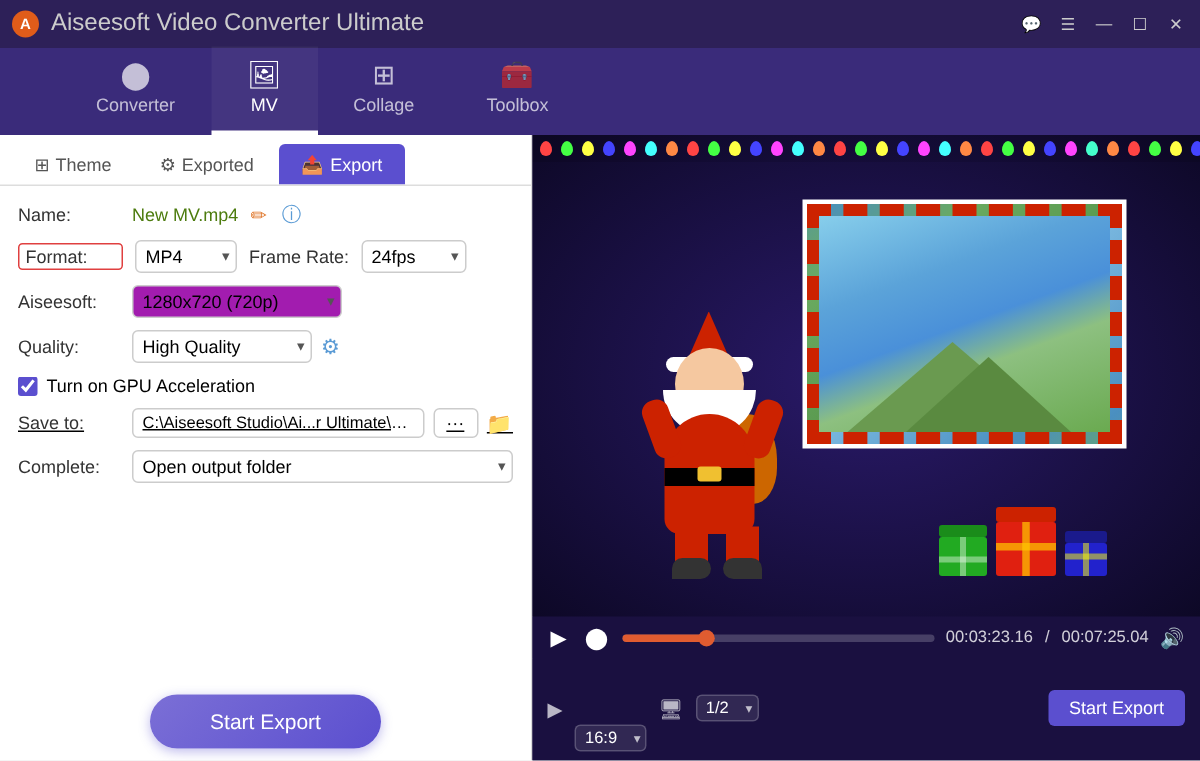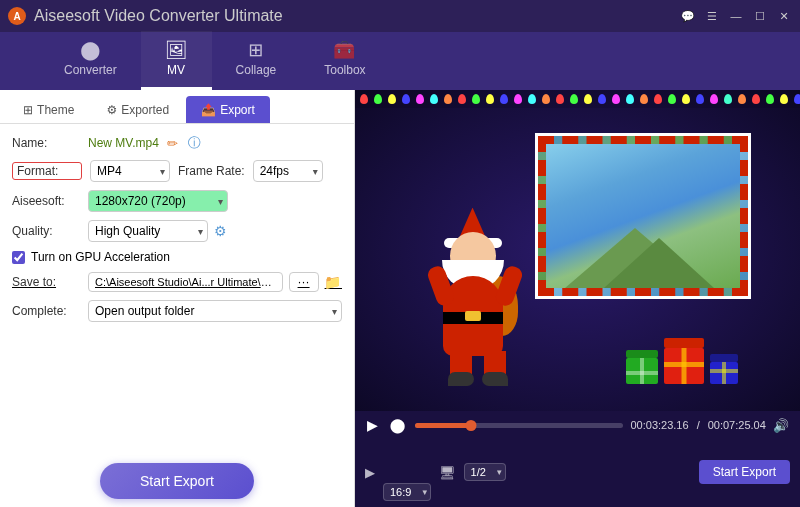--- a/index.html
+++ b/index.html
@@ -129,21 +129,21 @@
       position: relative; display: inline-flex; align-items: center;
     }
     .format-select-wrapper::after {
       content: '▾'; position: absolute; right: 5px;
       font-size: 10px; color: #555; pointer-events: none;
     }
     .format-select-wrapper select {
       padding: 3px 22px 3px 6px;
       border: 1px solid #ccc; border-radius: 4px;
       font-size: 12px; background: white; appearance: none; cursor: pointer;
-      width: 80px;
+      width: 68px;
     }
     .framerate-label { font-size: 12px; color: #333; }
     .framerate-select-wrapper {
       position: relative; display: inline-flex; align-items: center;
     }
     .framerate-select-wrapper::after {
       content: '▾'; position: absolute; right: 5px;
       font-size: 10px; color: #555; pointer-events: none;
     }
     .framerate-select-wrapper select {
@@ -156,21 +156,21 @@
     .resolution-select-wrapper {
       position: relative; display: inline-flex; align-items: center;
     }
     .resolution-select-wrapper::after {
       content: '▾'; position: absolute; right: 5px;
       font-size: 10px; color: #555; pointer-events: none;
     }
     .resolution-select-wrapper select {
       padding: 3px 22px 3px 6px;
       border: 1px solid #ccc; border-radius: 4px;
-      font-size: 12px; background: #86efac; appearance: none; cursor: pointer;
+      font-size: 12px; background: #a21caf; appearance: none; cursor: pointer;
       width: 140px;
     }
 
     .quality-row { display: flex; align-items: center; gap: 6px; }
     .quality-select-wrapper {
       position: relative; display: inline-flex; align-items: center;
     }
     .quality-select-wrapper::after {
       content: '▾'; position: absolute; right: 5px;
       font-size: 10px; color: #555; pointer-events: none;

